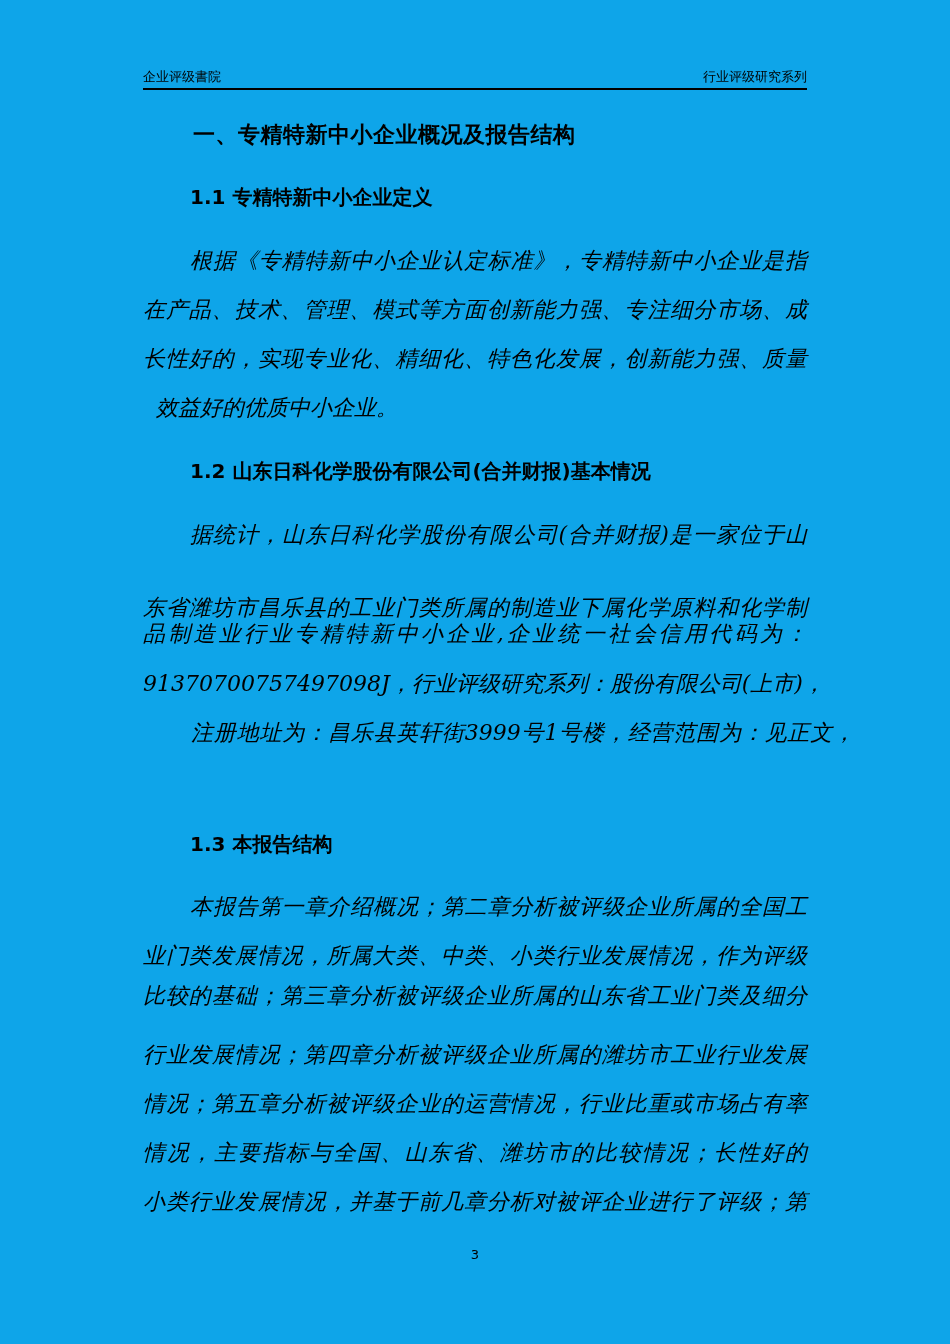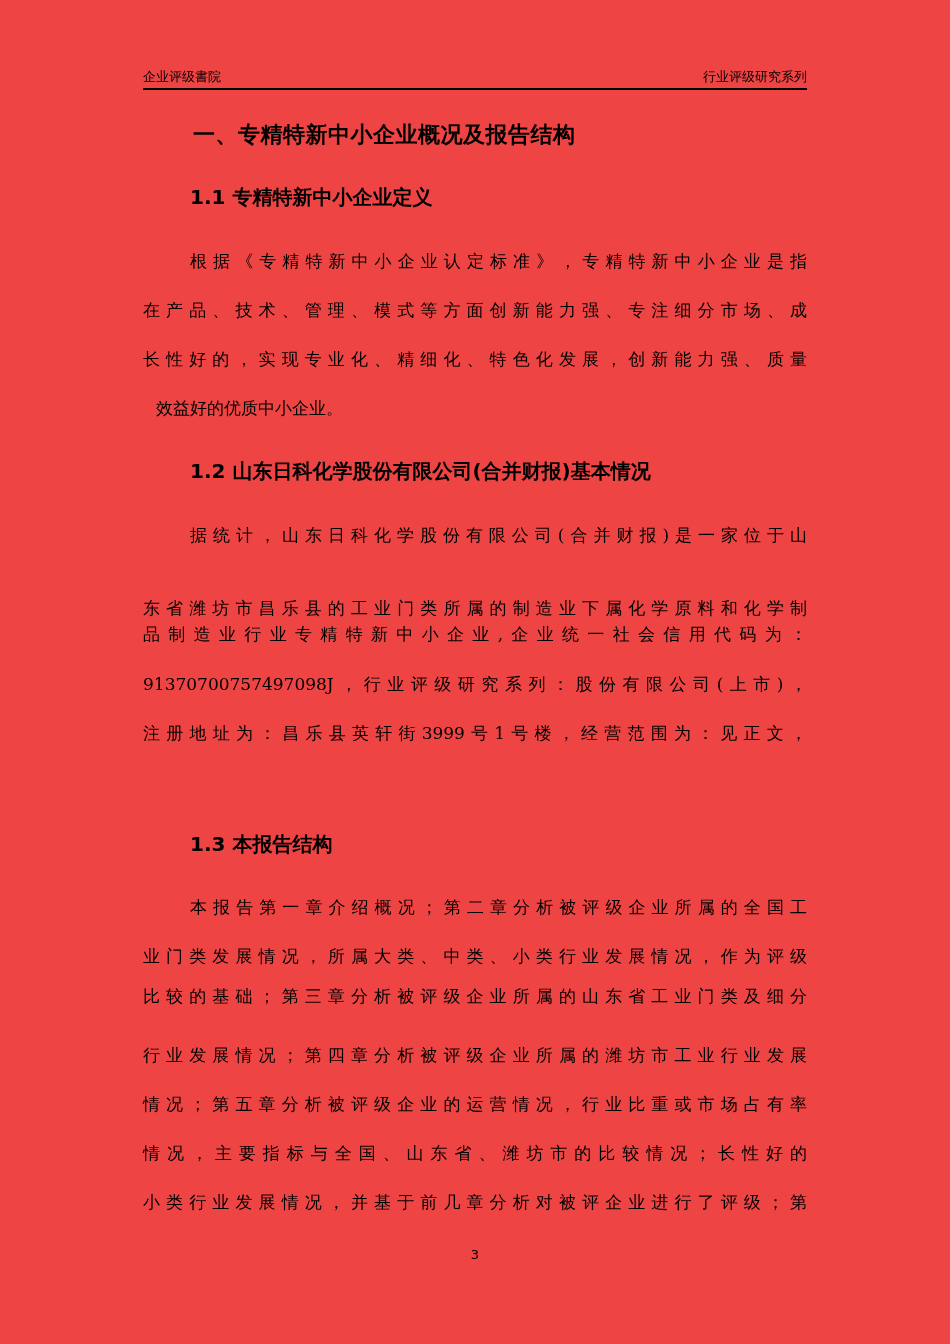--- a/index.html
+++ b/index.html
@@ -1,29 +1,29 @@
 <!DOCTYPE html>
 <html><head>
 <meta charset="utf-8">
 <style>
   html, body { margin: 0; padding: 0; background: #ffffff; }
   body { width: 950px; height: 1344px; position: relative; overflow: hidden;
          font-family: "DejaVu Serif", "Liberation Serif", serif; color: #000; }
-  .page { position: absolute; left: 0; top: 0; width: 950px; height: 1344px; background: #ef4444; }
+  .page { position: absolute; left: 0; top: 0; width: 950px; height: 1344px; background: #0ea5e9; }
   .header { position: absolute; left: 143px; top: 66px; width: 664px; height: 22px;
             border-bottom: 2px solid #000; font-family: "DejaVu Sans", "Liberation Sans", sans-serif;
             font-size: 13px; }
   .header .left { position: absolute; left: 0; top: 2px; }
   .header .right { position: absolute; right: 0; top: 2px; font-family: Liberation Mono, monospace; }
   .h1 { position: absolute; left: 193px; top: 120px; font-size: 22px; font-weight: bold;
         font-family: "DejaVu Sans", "Liberation Sans", sans-serif; letter-spacing: 0.5px; white-space: nowrap; }
   .h2 { position: absolute; left: 190px; font-size: 20px; font-weight: bold;
         font-family: "DejaVu Sans", "Liberation Sans", sans-serif; white-space: nowrap; }
-  .line { position: absolute; left: 143px; width: 664px; font-size: 17px; white-space: nowrap;
-          text-align: justify; text-align-last: justify; line-height: 28px; }
+  .line { position: absolute; left: 143px; width: 664px; font-size: 22px; white-space: nowrap;
+          text-align: justify; text-align-last: justify; line-height: 28px; font-style: italic; }
   .line.first { left: 190px; width: 617px; }
   .line.last { text-align-last: left; }
   .pagenum { position: absolute; left: 0; width: 950px; top: 1247px; text-align: center;
              font-family: "DejaVu Sans", "Liberation Sans", sans-serif; font-size: 13px; }
 </style>
 </head>
 <body>
 
 <div class="page">
 
@@ -38,21 +38,21 @@
   <div class="line first" style="top:247px;">根据《专精特新中小企业认定标准》，专精特新中小企业是指</div>
   <div class="line" style="top:296px;">在产品、技术、管理、模式等方面创新能力强、专注细分市场、成</div>
   <div class="line" style="top:345px;">长性好的，实现专业化、精细化、特色化发展，创新能力强、质量</div>
   <div class="line last" style="top:394px;margin-left:13px;">效益好的优质中小企业。</div>
 
   <div class="h2" style="top:458px;">1.2 山东日科化学股份有限公司(合并财报)基本情况</div>
   <div class="line first" style="top:521px;">据统计，山东日科化学股份有限公司(合并财报)是一家位于山</div>
   <div class="line" style="top:570px;margin-top:24px;">东省潍坊市昌乐县的工业门类所属的制造业下属化学原料和化学制</div>
   <div class="line" style="top:620px;">品制造业行业专精特新中小企业,企业统一社会信用代码为：</div>
   <div class="line" style="top:670px;">91370700757497098J，行业评级研究系列：股份有限公司(上市)，</div>
-  <div class="line" style="top:719px;">注册地址为：昌乐县英轩街3999号1号楼，经营范围为：见正文，</div>
+  <div class="line" style="top:719px;margin-left:48px;">注册地址为：昌乐县英轩街3999号1号楼，经营范围为：见正文，</div>
 
   <div class="h2" style="top:831px;">1.3 本报告结构</div>
   <div class="line first" style="top:893px;">本报告第一章介绍概况；第二章分析被评级企业所属的全国工</div>
   <div class="line" style="top:942px;">业门类发展情况，所属大类、中类、小类行业发展情况，作为评级</div>
   <div class="line" style="top:982px;">比较的基础；第三章分析被评级企业所属的山东省工业门类及细分</div>
   <div class="line" style="top:1041px;">行业发展情况；第四章分析被评级企业所属的潍坊市工业行业发展</div>
   <div class="line" style="top:1090px;">情况；第五章分析被评级企业的运营情况，行业比重或市场占有率</div>
   <div class="line" style="top:1139px;">情况，主要指标与全国、山东省、潍坊市的比较情况；长性好的</div>
   <div class="line" style="top:1188px;">小类行业发展情况，并基于前几章分析对被评企业进行了评级；第</div>
 

